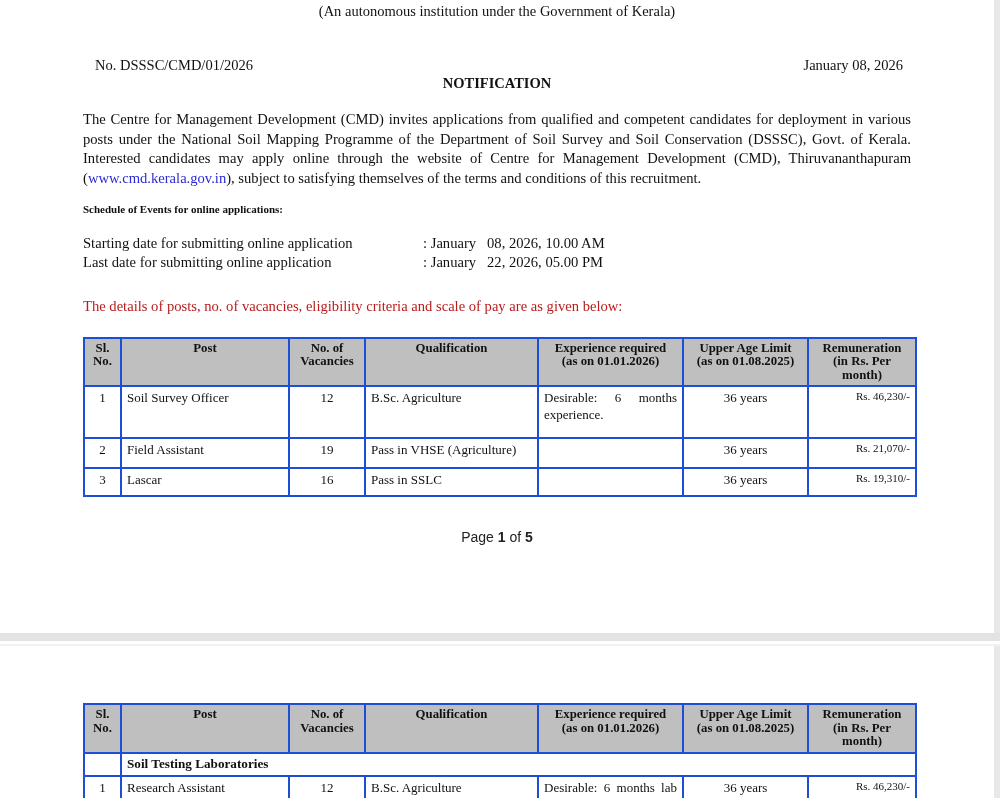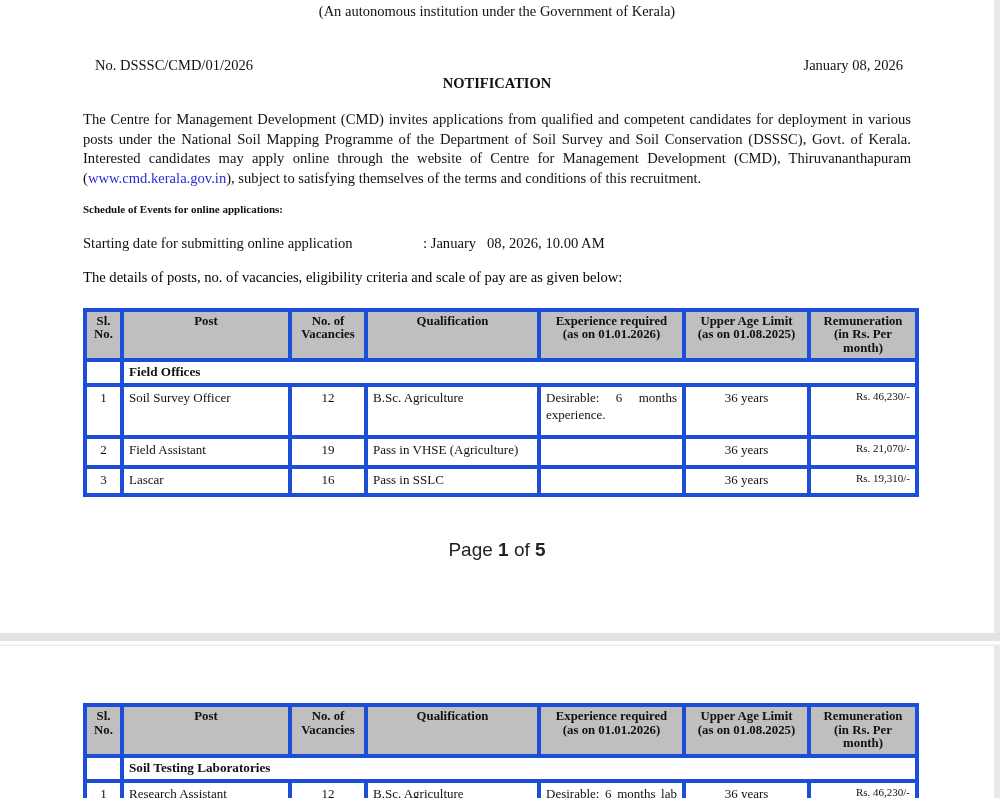--- a/index.html
+++ b/index.html
@@ -108,36 +108,36 @@
     margin-top: 19px;
     font-size: 14.6px;
     line-height: 19px;
     color: #111;
   }
   .sched-line { position: relative; height: 19px; white-space: pre; }
   .sched-label { position: absolute; left: 0; top: 0; }
   .sched-value { position: absolute; left: 340px; top: 0; }
 
   .details-line {
-    margin-top: 16px;
+    margin-top: 26px;
     font-size: 14.6px;
-    color: #000000;
+    color: #b91c1c;
   }
 
   
   table.posts {
     margin-top: 22px;
     border-collapse: collapse;
     width: 833px;
     table-layout: fixed;
     font-size: 13px;
     color: #111;
   }
   table.posts td, table.posts th {
-    border: 4px solid #1d4ed8;
+    border: 2px solid #1d4ed8;
     padding: 3px 5px;
     vertical-align: top;
     font-weight: normal;
     font-family: Liberation Serif, serif;
   }
   table.posts thead th {
     background: #bfbfbf;
     text-align: center;
     font-weight: bold;
     font-size: 12.8px;
@@ -167,24 +167,24 @@
     text-align: left;
     height: 22px;
     padding-top: 2px;
   }
   tr.r-tall td { height: 52px; }
   tr.r-norm td { height: 30px; }
   tr.r-last td { height: 28px; }
   tr.r-page2 td { height: 30px; }
 
   .pagefoot {
-    margin-top: 42px;
+    margin-top: 32px;
     text-align: center;
     font-family: "Liberation Sans", "DejaVu Sans", sans-serif;
-    font-size: 19px;
+    font-size: 14px;
     color: #222;
   }
   .pagefoot b { font-weight: bold; }
 
   .p2-top-space { height: 57px; }
 </style>
 </head>
 <body>
 
 <div class="viewer">
@@ -203,20 +203,24 @@
     <div class="notification">NOTIFICATION</div>
 
     <p class="body-para"><span>The Centre for Management Development (CMD) invites applications from qualified and competent candidates for deployment in various posts under the National Soil Mapping Programme of the Department of Soil Survey and Soil Conservation (DSSSC), Govt. of Kerala. Interested candidates may apply online through the website of Centre for Management Development (CMD), Thiruvananthapuram (</span><a class="link" href="#">www.cmd.kerala.gov.in</a><span>), subject to satisfying themselves of the terms and conditions of this recruitment.</span></p>
 
     <div class="sched-title">Schedule of Events for online applications:</div>
 
     <div class="sched-list">
       <div class="sched-line">
         <span class="sched-label">Starting date for submitting online application</span>
         <span class="sched-value">: January   08, 2026, 10.00 AM</span>
+      </div>
+      <div class="sched-line">
+        <span class="sched-label">Last date for submitting online application</span>
+        <span class="sched-value">: January   22, 2026, 05.00 PM</span>
       </div>
     </div>
 
     <div class="details-line">The details of posts, no. of vacancies, eligibility criteria and scale of pay are as given below:</div>
 
     <table class="posts">
       <thead>
         <tr>
           <th class="c-sl">
             <div>Sl.</div>
@@ -241,24 +245,20 @@
             <div>(as on 01.08.2025)</div>
           </th>
           <th class="c-rem">
             <div>Remuneration</div>
             <div>(in Rs. Per</div>
             <div>month)</div>
           </th>
         </tr>
       </thead>
       <tbody>
-        <tr class="section-row">
-          <td class="sl"></td>
-          <td colspan="6">Field Offices</td>
-        </tr>
         <tr class="r-tall">
           <td class="sl">1</td>
           <td class="post">Soil Survey Officer</td>
           <td class="vac">12</td>
           <td class="qual">B.Sc. Agriculture</td>
           <td class="exp">Desirable:  6  months experience.</td>
           <td class="age">36 years</td>
           <td class="rem">Rs. 46,230/-</td>
         </tr>
         <tr class="r-norm">

